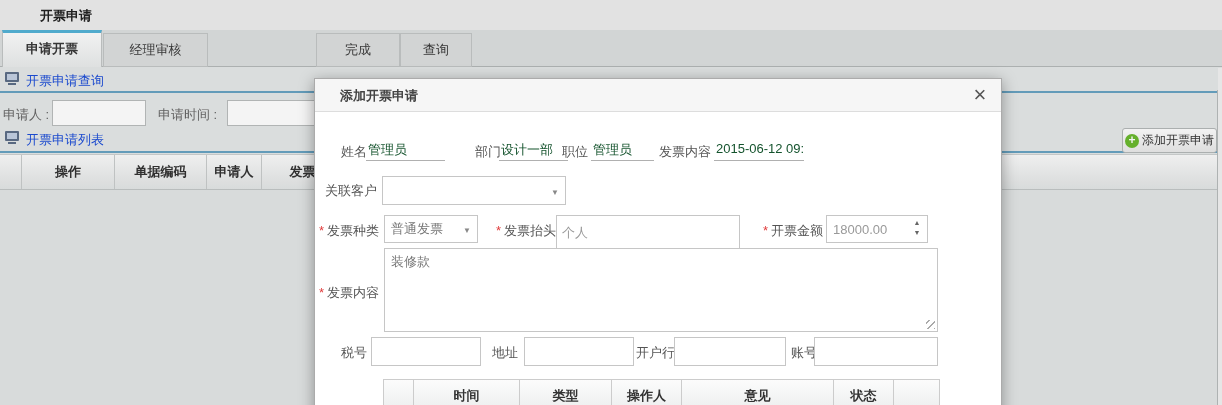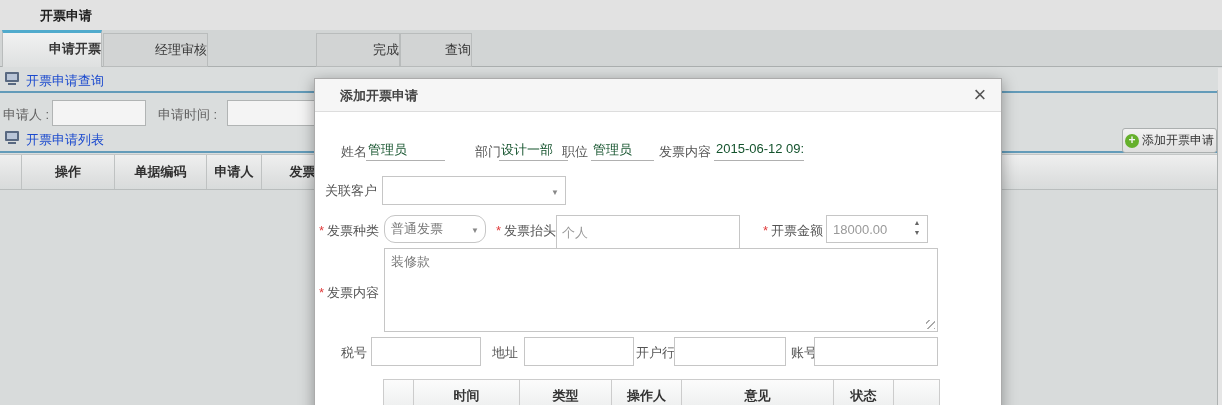--- a/index.html
+++ b/index.html
@@ -4,21 +4,21 @@
 <style>
   * { margin:0; padding:0; box-sizing:border-box; }
   html,body { width:1222px; height:405px; overflow:hidden; }
   body { font-family:"Liberation Sans","DejaVu Sans",sans-serif; font-size:13px; color:#333; background:#e4e7e7; position:relative; }
   .abs { position:absolute; }
 
   
   #titlebar { left:0; top:0; width:1222px; height:30px; background:#ededed; }
   #page-title { left:40px; top:7px; font-weight:bold; color:#222; }
   #tabbar { left:0; top:30px; width:1222px; height:37px; background:#dcdfdf; border-bottom:1px solid #b4b8b8; }
-  .tab { position:absolute; text-align:right; color:#3a3a3a; border:1px solid #c2c5c5; background:#dcdede; line-height:32px; cursor:pointer; }
+  .tab { position:absolute; text-align:center; color:#3a3a3a; border:1px solid #c2c5c5; background:#dcdede; line-height:32px; cursor:pointer; }
   .tab.inactive { top:3px; height:34px; }
   .tab.active { top:0; height:37px; border-top:3px solid #54b2d6; border-bottom:none;
     background:linear-gradient(#fcfcfc,#e9ebeb); font-weight:bold; z-index:2; }
   #tab0 { left:2px;   width:100px; }
   #tab1 { left:103px; width:105px; }
   #tab2 { left:208px; width:107px; }
   #tab3 { left:316px; width:84px;  }
   #tab4 { left:400px; width:72px;  }
 
   
@@ -147,21 +147,21 @@
   <div class="u-field" style="left:276px; top:59px; width:63px;">管理员</div>
   <span class="m-label" style="left:344px; top:64px;">发票内容</span>
   <div class="u-field" style="left:399px; top:59px; width:90px;">2015-06-12 09:53</div>
 
   <span class="m-label" style="left:10px; top:103px;">关联客户</span>
   <div class="fake-select box" style="left:67px; top:97px; width:184px;">
     <span class="arrow">▼</span>
   </div>
 
   <span class="m-label" style="left:4px; top:143px;"><span class="req">*</span><span>发票种类</span></span>
-  <div class="fake-select box" style="left:69px; top:136px; width:102px; height:28px;border-radius:11px;">
+  <div class="fake-select box" style="left:69px; top:136px; width:94px; height:28px;">
     <span>普通发票</span>
     <span class="arrow" style="top:10px;">▼</span>
   </div>
   <span class="m-label" style="left:181px; top:143px;"><span class="req">*</span><span>发票抬头</span></span>
   <input class="m-input" style="left: 241px; top: 136px; width: 184px; height: 36px;" value="个人">
   <span class="m-label" style="left:448px; top:143px;"><span class="req">*</span><span>开票金额</span></span>
   <div class="spinner box" style="left:511px; top:136px; width:102px;">
     <span class="val">18000.00</span>
     <span class="spin-arrows">
       <span>▲</span>

